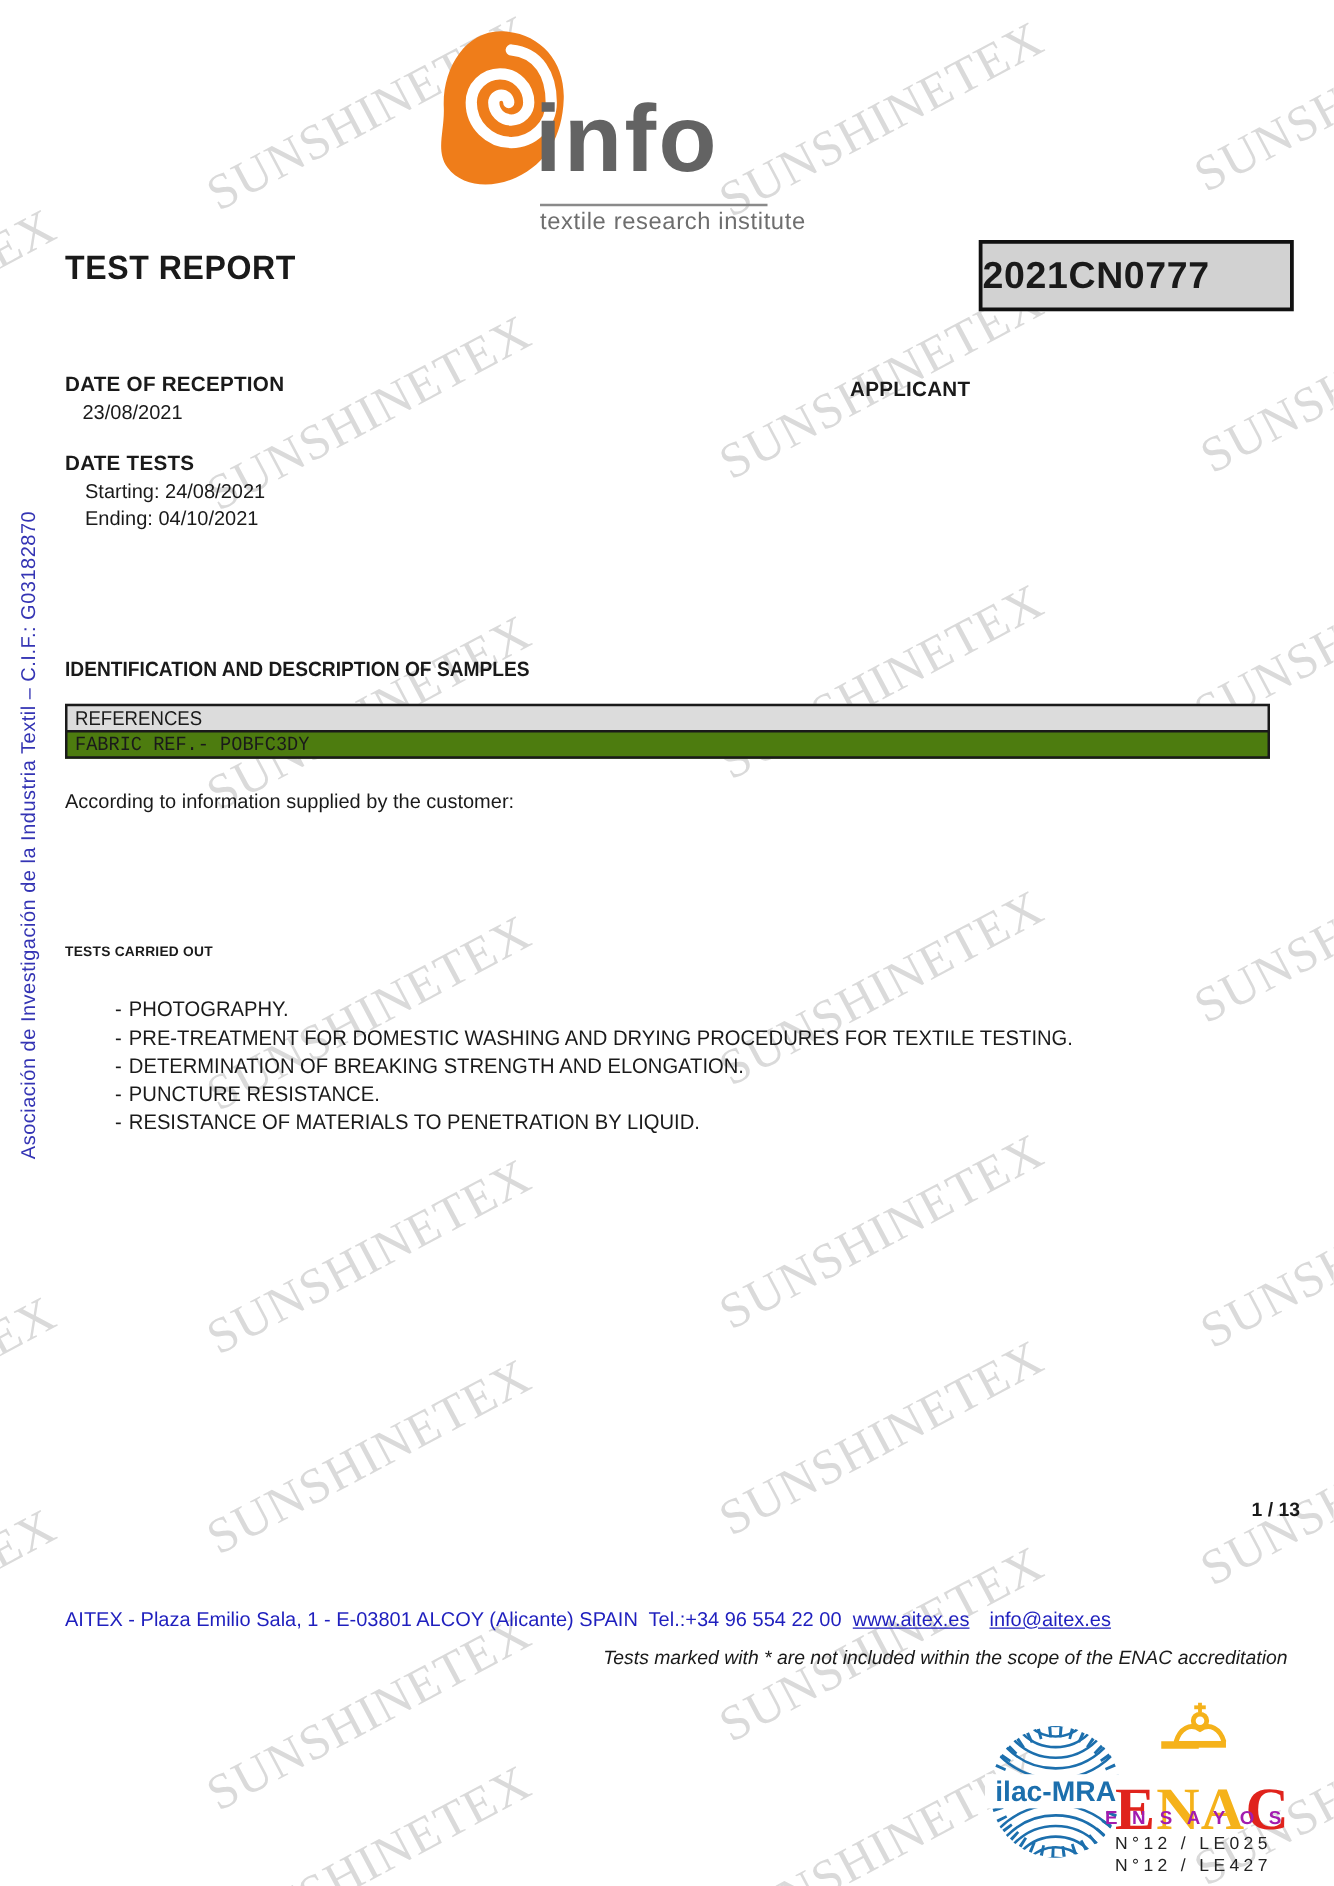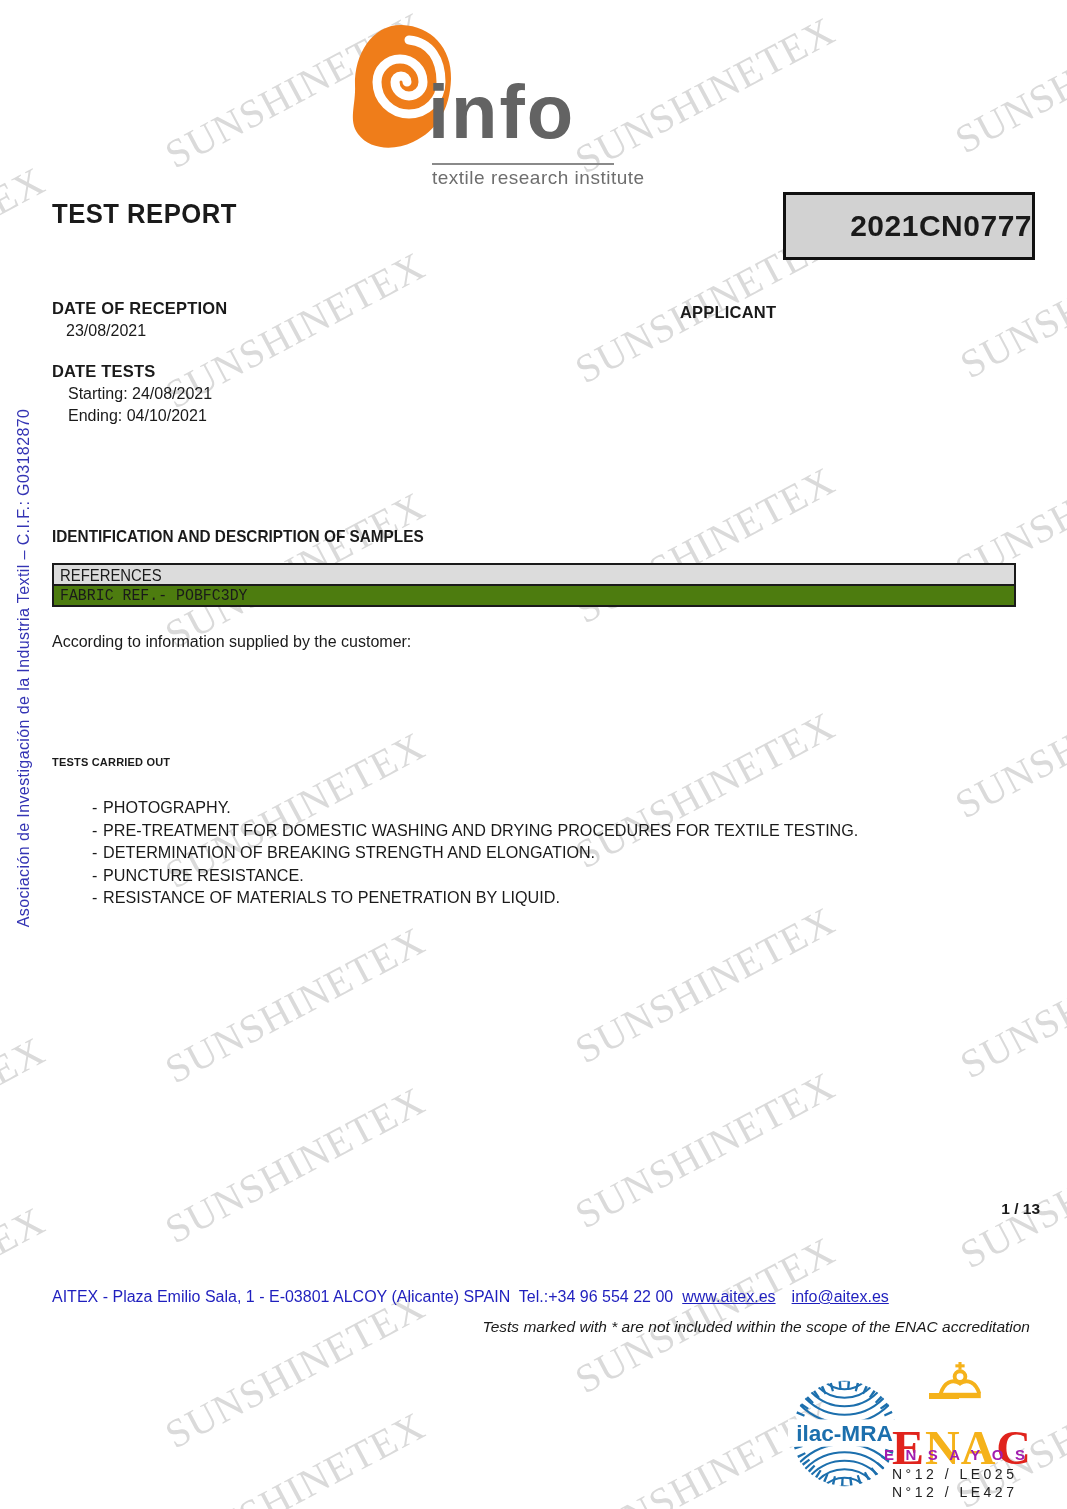--- a/index.html
+++ b/index.html
@@ -24,22 +24,22 @@
     font-size:16px;letter-spacing:.4px;color:#3434b4;text-align:center;white-space:nowrap;
   }
   
   #logo-blob{left:345px;top:22px;}
   #logo-word{left:428px;top:72px;font-size:76px;line-height:80px;color:#636363;letter-spacing:2px;font-weight:bold;}
   #logo-line{left:432px;top:163px;width:182px;height:2px;background:#8a8a8a;}
   #logo-tagline{left:432px;top:167px;font-size:19px;color:#6e6e6e;letter-spacing:.5px;}
   
   #report-title{left:52px;top:199px;font-size:27px;font-weight:bold;transform:scaleX(.95);transform-origin:left center;letter-spacing:.5px;}
   #report-number-box{
-    left:783px;top:192px;width:252px;height:68px;background:#d2d2d2;border:3px solid #111;
-    box-sizing:border-box;display:flex;align-items:center;justify-content:flex-end;
+    left:783px;top:192px;width:252px;height:57px;background:#d2d2d2;border:3px solid #111;
+    box-sizing:border-box;display:flex;align-items:center;justify-content:flex-start;
     font-size:30px;font-weight:bold;letter-spacing:.5px;
   }
   
   .h-bold{font-weight:bold;font-size:16.5px;letter-spacing:.2px;}
   #reception-label{left:52px;top:299px;}
   #reception-value{left:66px;top:322px;font-size:16px;}
   #datetests-label{left:52px;top:362px;text-align:center;}
   #datetests-start{left:68px;top:385px;font-size:16px;}
   #datetests-end{left:68px;top:407px;font-size:16px;}
   #applicant-label{left:680px;top:303px;}

